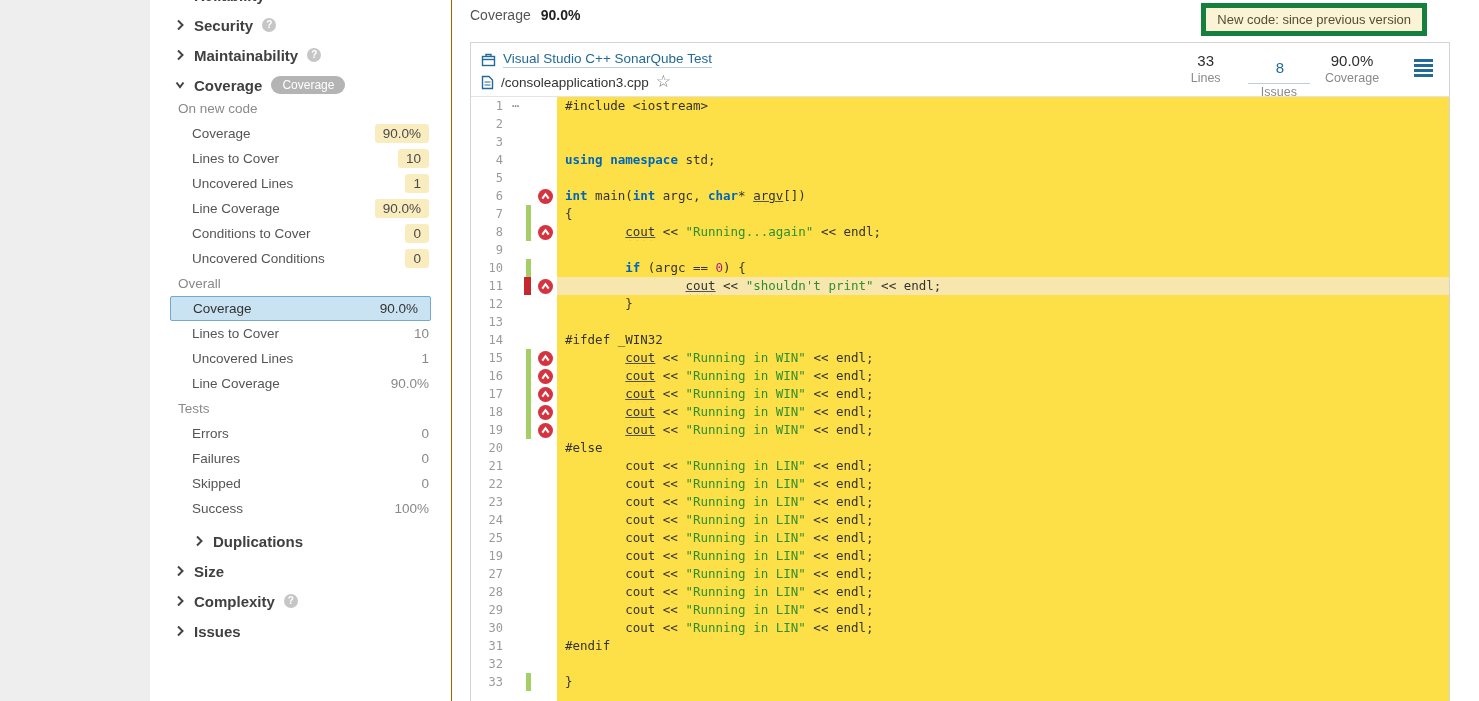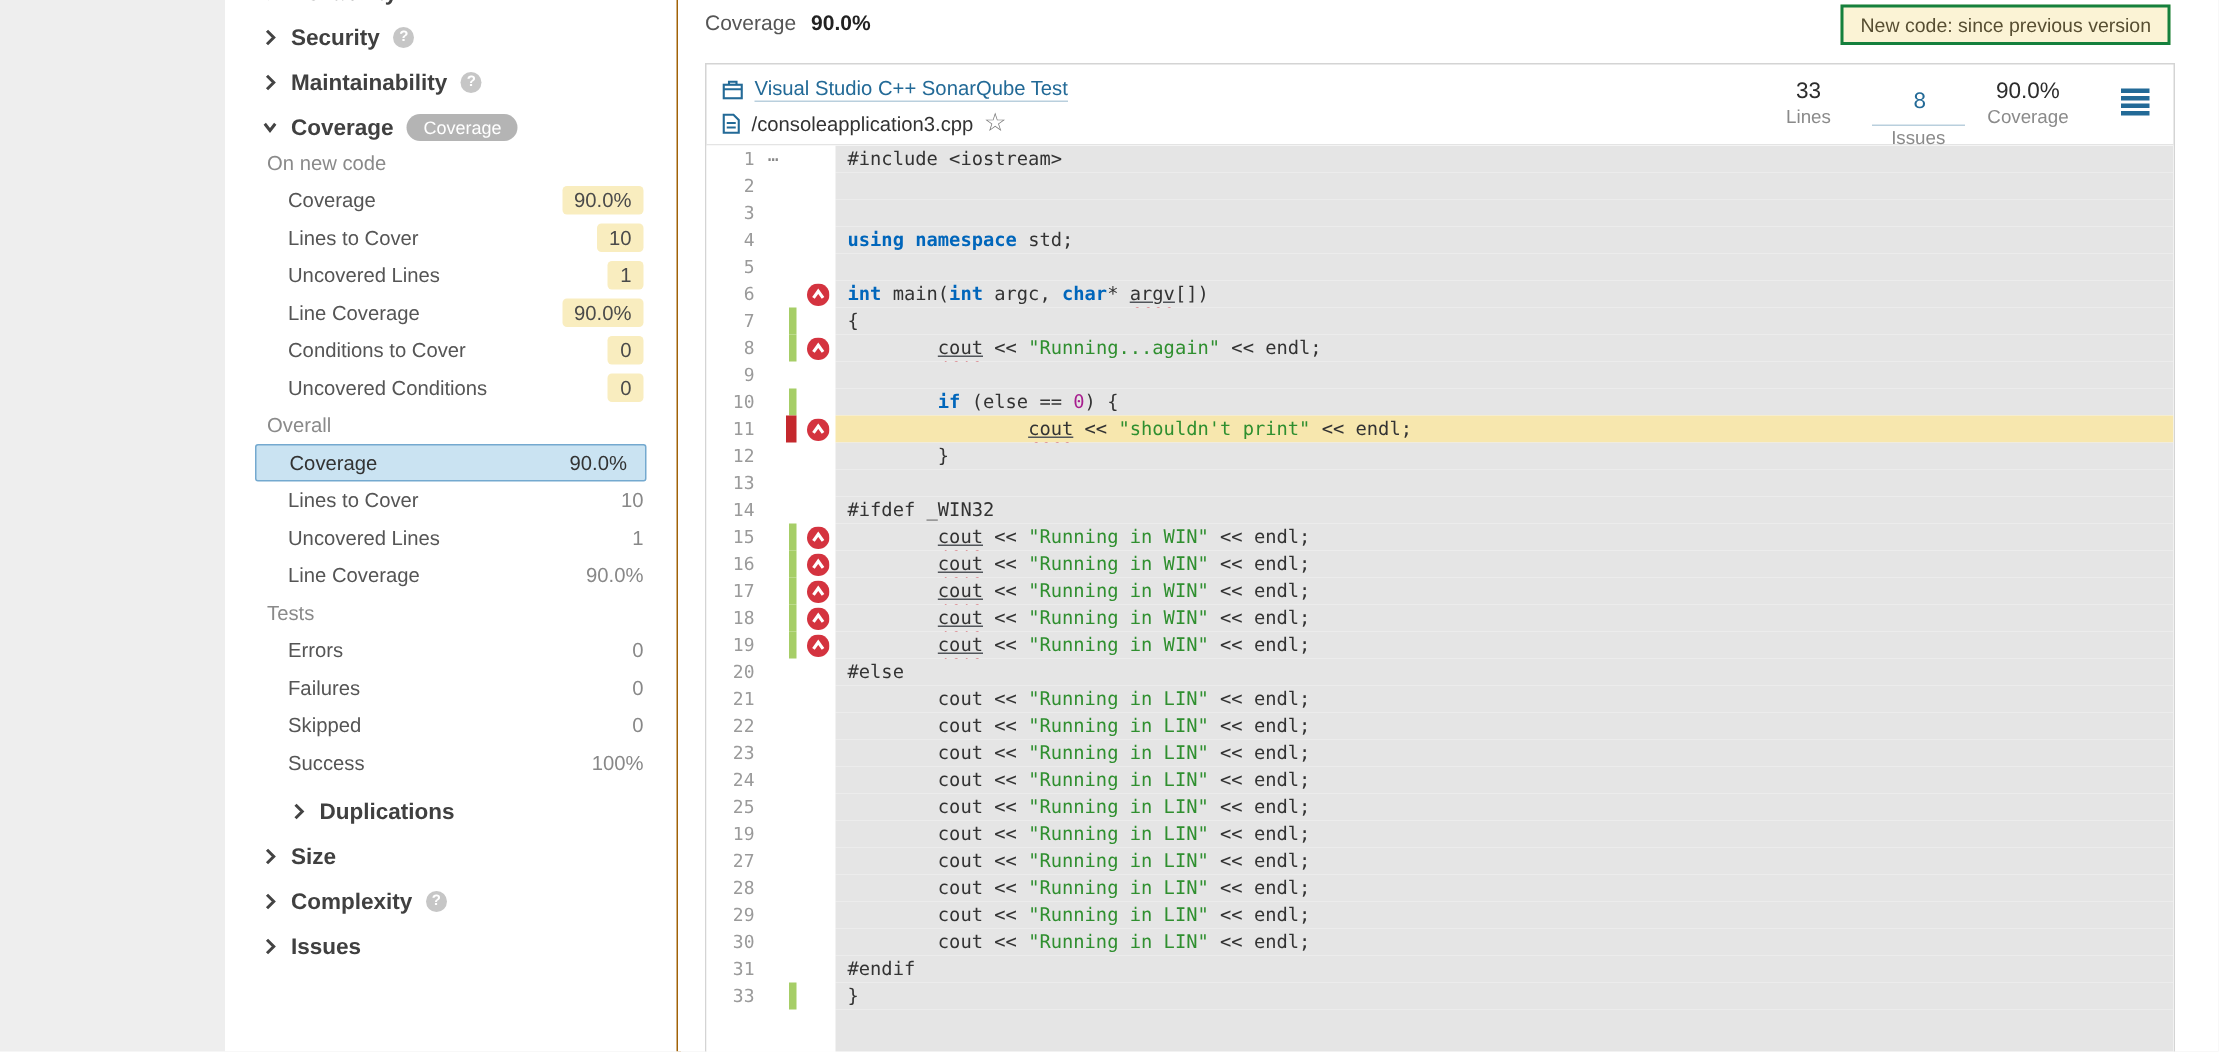--- a/index.html
+++ b/index.html
@@ -55,22 +55,22 @@
   }
   .metric.selected .m-label,.metric.selected .m-value{color:#333;}
   
   .main{position:absolute;left:452px;top:0;right:0;bottom:0;background:#fff;}
   .main-title{
     position:absolute;left:18px;top:7px;display:flex;gap:10px;align-items:baseline;
   }
   .main-title .t1{font-size:14px;color:#555;}
   .main-title .t2{font-size:14px;color:#222;font-weight:bold;}
   .newcode-badge{
-    position:absolute;right:32px;top:3px;
-    background:#fbf3d5;border:2px solid #15803d;color:#574e32;
+    position:absolute;right:52px;top:3px;
+    background:#fbf3d5;border:5px solid #15803d;color:#574e32;
     font-size:13px;padding:4px 11px;line-height:15px;
   }
   
   .viewer{
     position:absolute;left:18px;top:42px;width:980px;height:672px;
     border:1px solid #d4d4d4;background:#fff;box-sizing:border-box;
     display:flex;flex-direction:column;
   }
   .viewer-header{
     height:54px;flex:0 0 auto;border-bottom:1px solid #e4e4e4;
@@ -103,21 +103,21 @@
   .dup{
     width:17px;flex:0 0 auto;text-align:center;color:#888;
     font-family:"DejaVu Sans Mono",monospace;font-size:12px;line-height:13px;
   }
   .covcol{width:9px;flex:0 0 auto;position:relative;}
   .covbar{position:absolute;left:2px;top:0;bottom:0;width:5px;}
   .covbar.c{background:#a6ce67;}
   .covbar.u{background:#c4282d;width:7px;left:0;}
   .iconcol{width:24px;flex:0 0 auto;display:flex;align-items:center;justify-content:center;}
   .codecol{
-    flex:1;background:#e5e5e5;white-space:pre;padding-left:8px;
+    flex:1;background:#fde047;white-space:pre;padding-left:8px;
     font-family:"DejaVu Sans Mono",monospace;font-size:12.5px;line-height:18px;color:#333;
   }
   .crow.hl .codecol{background:#f7e7ae;}
   .tok-k{color:#0066bb;font-weight:bold;}
   .tok-s{color:#2f8f2f;}
   .tok-n{color:#a71d8e;}
   .loc{
     text-decoration:underline;text-decoration-style:wavy;text-decoration-color:#d4333f;
     text-decoration-thickness:1px;text-underline-offset:4px;
   }
@@ -395,21 +395,21 @@
           <div class="iconcol"></div>
           <div class="codecol"></div>
         </div>
         <div class="crow">
           <div class="ln">10</div>
           <div class="dup"></div>
           <div class="covcol">
             <div class="covbar c"></div>
           </div>
           <div class="iconcol"></div>
-          <div class="codecol"><span>        </span><span class="tok-k">if</span><span> (else == </span><span class="tok-n">0</span><span>) {</span></div>
+          <div class="codecol"><span>        </span><span class="tok-k">if</span><span> (argc == </span><span class="tok-n">0</span><span>) {</span></div>
         </div>
         <div class="crow hl">
           <div class="ln">11</div>
           <div class="dup"></div>
           <div class="covcol">
             <div class="covbar u"></div>
           </div>
           <div class="iconcol">
             <span>
               <svg width="15" height="15" viewBox="0 0 15 15">
@@ -597,20 +597,27 @@
           <div class="covcol"></div>
           <div class="iconcol"></div>
           <div class="codecol"><span>        cout &lt;&lt; </span><span class="tok-s">"Running in LIN"</span><span> &lt;&lt; endl;</span></div>
         </div>
         <div class="crow">
           <div class="ln">31</div>
           <div class="dup"></div>
           <div class="covcol"></div>
           <div class="iconcol"></div>
           <div class="codecol"><span>#endif</span></div>
+        </div>
+        <div class="crow">
+          <div class="ln">32</div>
+          <div class="dup"></div>
+          <div class="covcol"></div>
+          <div class="iconcol"></div>
+          <div class="codecol"></div>
         </div>
         <div class="crow">
           <div class="ln">33</div>
           <div class="dup"></div>
           <div class="covcol">
             <div class="covbar c"></div>
           </div>
           <div class="iconcol"></div>
           <div class="codecol"><span>}</span></div>
         </div>

